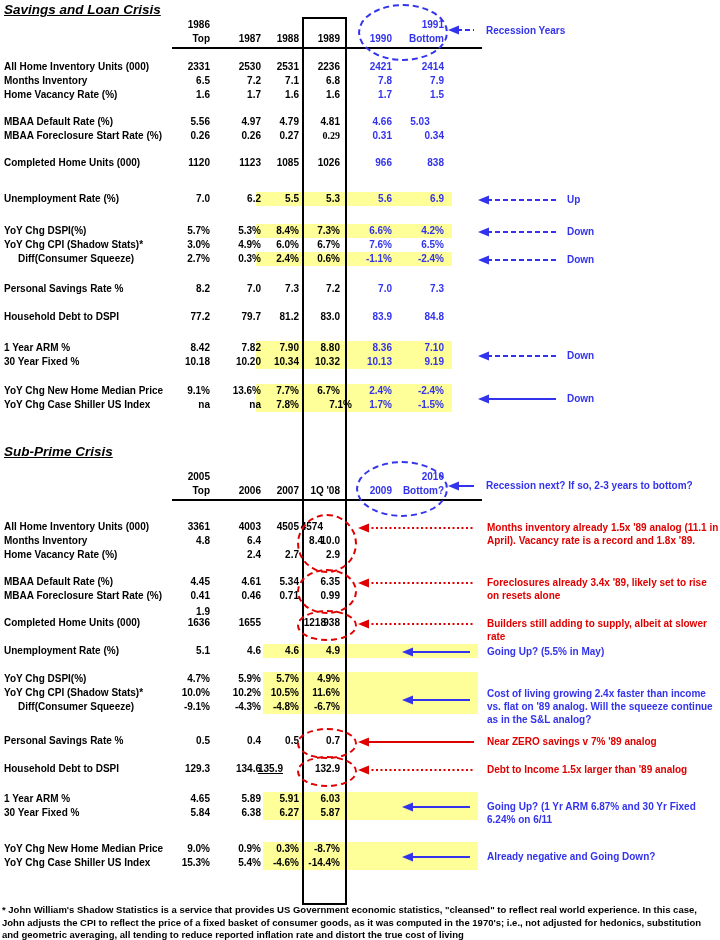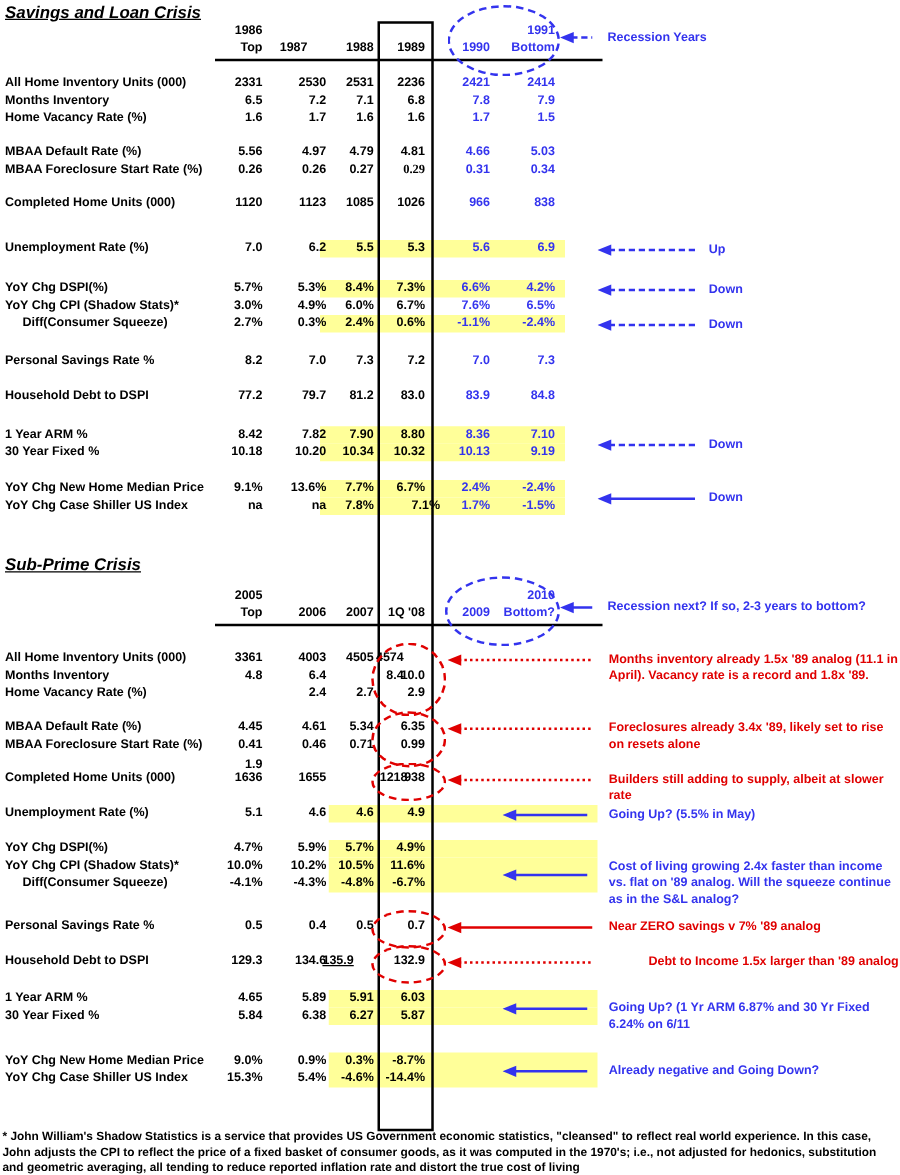--- a/index.html
+++ b/index.html
@@ -32,21 +32,21 @@
 </style>
 </head>
 <body>
 
 <div id="canvas">
   <div id="content">
       <div class="title" style="top:2px;">Savings and Loan Crisis</div>
       <div class="hcell" style="left:162px;top:19px;width:48px;">1986</div>
       <div class="hcell blue" style="left:396px;top:19px;width:48px;">1991</div>
       <div class="hcell" style="left:162px;top:33px;width:48px;">Top</div>
-      <div class="hcell" style="left:198px;top:33px;width:48px;">1987</div>
+      <div class="hcell" style="left:213px;top:33px;width:48px;">1987</div>
       <div class="hcell" style="left:251px;top:33px;width:48px;">1988</div>
       <div class="hcell" style="left:292px;top:33px;width:48px;">1989</div>
       <div class="hcell blue" style="left:344px;top:33px;width:48px;">1990</div>
       <div class="hcell blue" style="left:396px;top:33px;width:48px;">Bottom</div>
       <div class="ul" style="left:172px;top:47px;width:310px;"></div>
       <div class="bluellipse" style="left:358px;top:4px;width:86px;height:53px;"></div>
       <svg width="26" height="12" class="arrow" style="left:448px;top:24px;">
         <line x1="9" y1="6" x2="26" y2="6" stroke="#3333EE" stroke-width="2" stroke-dasharray="5 3"></line>
         <polygon points="0,6 11,1.5 11,10.5" fill="#3333EE"></polygon>
       </svg>
@@ -71,21 +71,21 @@
       <div class="vcell" style="left:251px;top:89px;width:48px;">1.6</div>
       <div class="vcell" style="left:292px;top:89px;width:48px;">1.6</div>
       <div class="vcell blue" style="left:344px;top:89px;width:48px;">1.7</div>
       <div class="vcell blue" style="left:396px;top:89px;width:48px;">1.5</div>
       <div class="rlabel" style="left:4px;top:116px;width:190px;">MBAA Default Rate (%)</div>
       <div class="vcell" style="left:162px;top:116px;width:48px;">5.56</div>
       <div class="vcell" style="left:213px;top:116px;width:48px;">4.97</div>
       <div class="vcell" style="left:251px;top:116px;width:48px;">4.79</div>
       <div class="vcell" style="left:292px;top:116px;width:48px;">4.81</div>
       <div class="vcell blue" style="left:344px;top:116px;width:48px;">4.66</div>
-      <div class="vcell blue" style="left:396px;top:116px;width:48px;">5.03</div>
+      <div class="vcell blue" style="left:396px;top:116px;width:48px;text-align:center;">5.03</div>
       <div class="rlabel" style="left:4px;top:130px;width:190px;">MBAA Foreclosure Start Rate (%)</div>
       <div class="vcell" style="left:162px;top:130px;width:48px;">0.26</div>
       <div class="vcell" style="left:213px;top:130px;width:48px;">0.26</div>
       <div class="vcell" style="left:251px;top:130px;width:48px;">0.27</div>
       <div class="vcell" style="left:292px;top:130px;width:48px;font-family:Liberation Serif, serif;">0.29</div>
       <div class="vcell blue" style="left:344px;top:130px;width:48px;">0.31</div>
       <div class="vcell blue" style="left:396px;top:130px;width:48px;">0.34</div>
       <div class="rlabel" style="left:4px;top:157px;width:190px;">Completed Home Units (000)</div>
       <div class="vcell" style="left:162px;top:157px;width:48px;">1120</div>
       <div class="vcell" style="left:213px;top:157px;width:48px;">1123</div>
@@ -279,21 +279,21 @@
       <div class="vcell" style="left:213px;top:687px;width:48px;">10.2%</div>
       <div class="vcell" style="left:251px;top:687px;width:48px;">10.5%</div>
       <div class="vcell" style="left:292px;top:687px;width:48px;">11.6%</div>
       <svg width="68" height="12" class="arrow" style="left:402px;top:694px;">
         <line x1="9" y1="6" x2="68" y2="6" stroke="#3333EE" stroke-width="2"></line>
         <polygon points="0,6 11,1.5 11,10.5" fill="#3333EE"></polygon>
       </svg>
       <div class="ann blue" style="left:487px;top:687px;width:232px;">Cost of living growing 2.4x faster than income vs. flat on '89 analog.  Will the squeeze continue as in the S&amp;L analog?</div>
       <div class="band" style="left:263px;top:700px;width:215px;height:14px;"></div>
       <div class="rlabel" style="left:18px;top:701px;width:190px;">Diff(Consumer Squeeze)</div>
-      <div class="vcell" style="left:162px;top:701px;width:48px;">-4.1%</div>
+      <div class="vcell" style="left:162px;top:701px;width:48px;">-9.1%</div>
       <div class="vcell" style="left:213px;top:701px;width:48px;">-4.3%</div>
       <div class="vcell" style="left:251px;top:701px;width:48px;">-4.8%</div>
       <div class="vcell" style="left:292px;top:701px;width:48px;">-6.7%</div>
       <div class="rlabel" style="left:4px;top:735px;width:190px;">Personal Savings Rate %</div>
       <div class="vcell" style="left:162px;top:735px;width:48px;">0.5</div>
       <div class="vcell" style="left:213px;top:735px;width:48px;">0.4</div>
       <div class="vcell" style="left:251px;top:735px;width:48px;">0.5</div>
       <div class="vcell" style="left:292px;top:735px;width:48px;">0.7</div>
       <svg width="116" height="12" class="arrow" style="left:358px;top:736px;">
         <line x1="9" y1="6" x2="116" y2="6" stroke="#E00000" stroke-width="2"></line>
@@ -302,21 +302,21 @@
       <div class="ann red" style="left:487px;top:735px;width:232px;">Near ZERO savings v 7% '89 analog</div>
       <div class="rlabel" style="left:4px;top:763px;width:190px;">Household Debt to DSPI</div>
       <div class="vcell" style="left:162px;top:763px;width:48px;">129.3</div>
       <div class="vcell" style="left:213px;top:763px;width:48px;">134.6</div>
       <div class="vcell" style="left:247px;top:763px;width:36px;text-decoration:underline;">135.9</div>
       <div class="vcell" style="left:292px;top:763px;width:48px;">132.9</div>
       <svg width="116" height="12" class="arrow" style="left:358px;top:764px;">
         <line x1="9" y1="6" x2="116" y2="6" stroke="#E00000" stroke-width="2" stroke-dasharray="2 2.5"></line>
         <polygon points="0,6 11,1.5 11,10.5" fill="#E00000"></polygon>
       </svg>
-      <div class="ann red" style="left:487px;top:763px;width:232px;text-align:right;">Debt to Income 1.5x larger than '89 analog</div>
+      <div class="ann red" style="left:487px;top:763px;width:232px;">Debt to Income 1.5x larger than '89 analog</div>
       <div class="band" style="left:263px;top:792px;width:215px;height:14px;"></div>
       <div class="rlabel" style="left:4px;top:793px;width:190px;">1 Year ARM %</div>
       <div class="vcell" style="left:162px;top:793px;width:48px;">4.65</div>
       <div class="vcell" style="left:213px;top:793px;width:48px;">5.89</div>
       <div class="vcell" style="left:251px;top:793px;width:48px;">5.91</div>
       <div class="vcell" style="left:292px;top:793px;width:48px;">6.03</div>
       <svg width="68" height="12" class="arrow" style="left:402px;top:801px;">
         <line x1="9" y1="6" x2="68" y2="6" stroke="#3333EE" stroke-width="2"></line>
         <polygon points="0,6 11,1.5 11,10.5" fill="#3333EE"></polygon>
       </svg>

